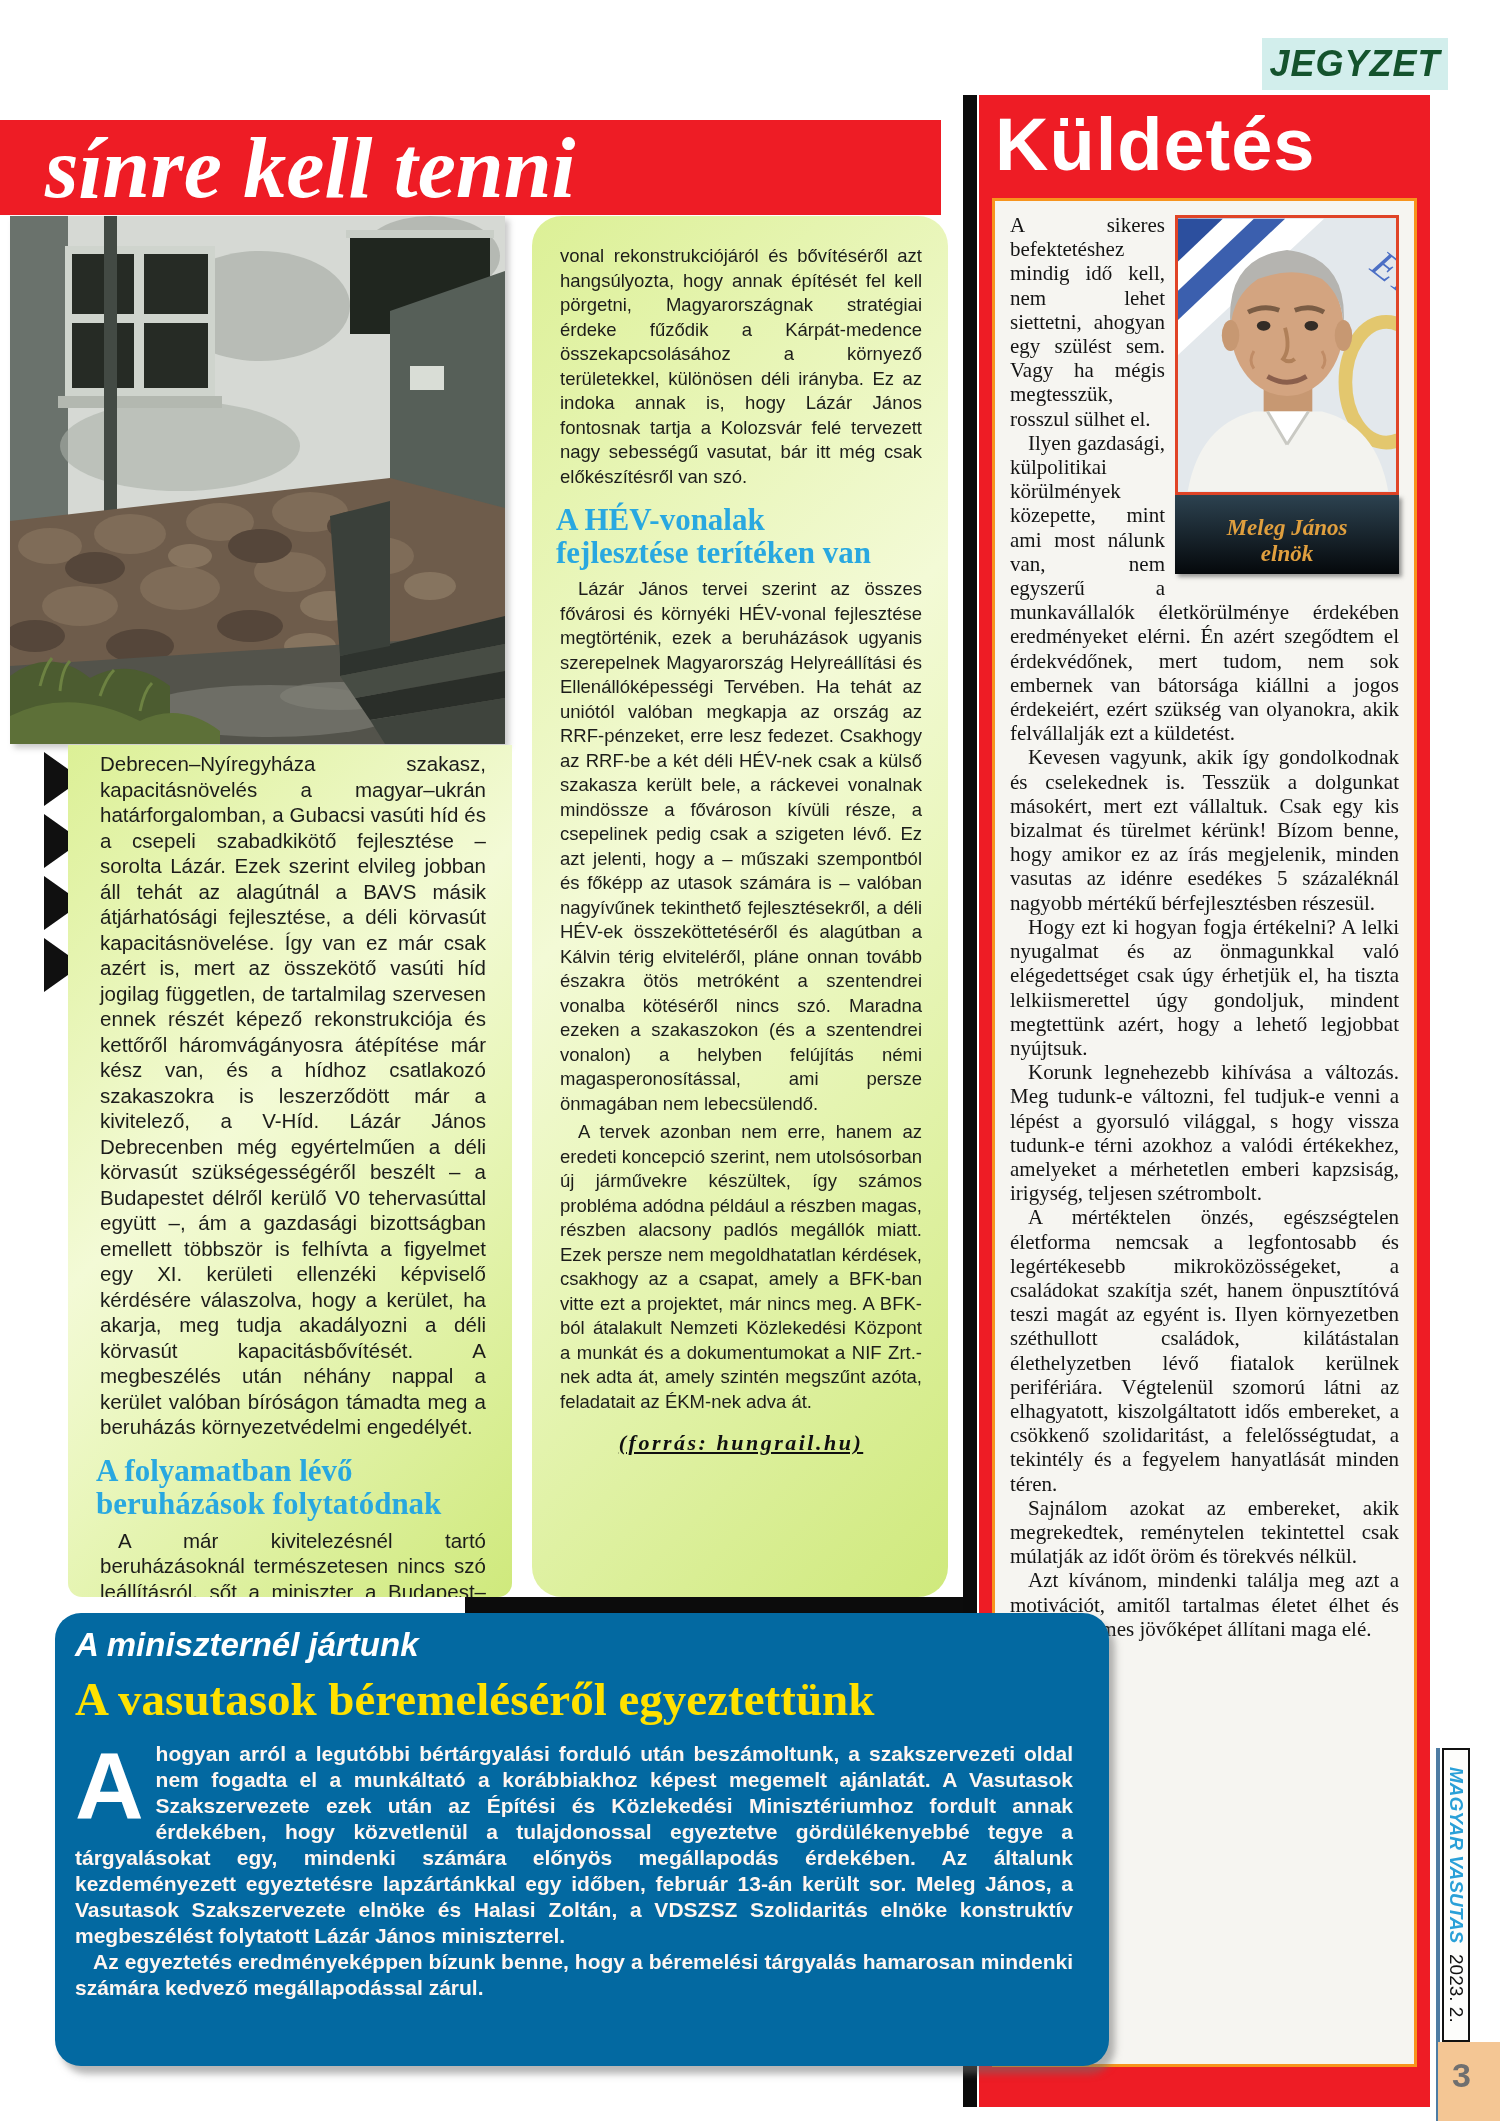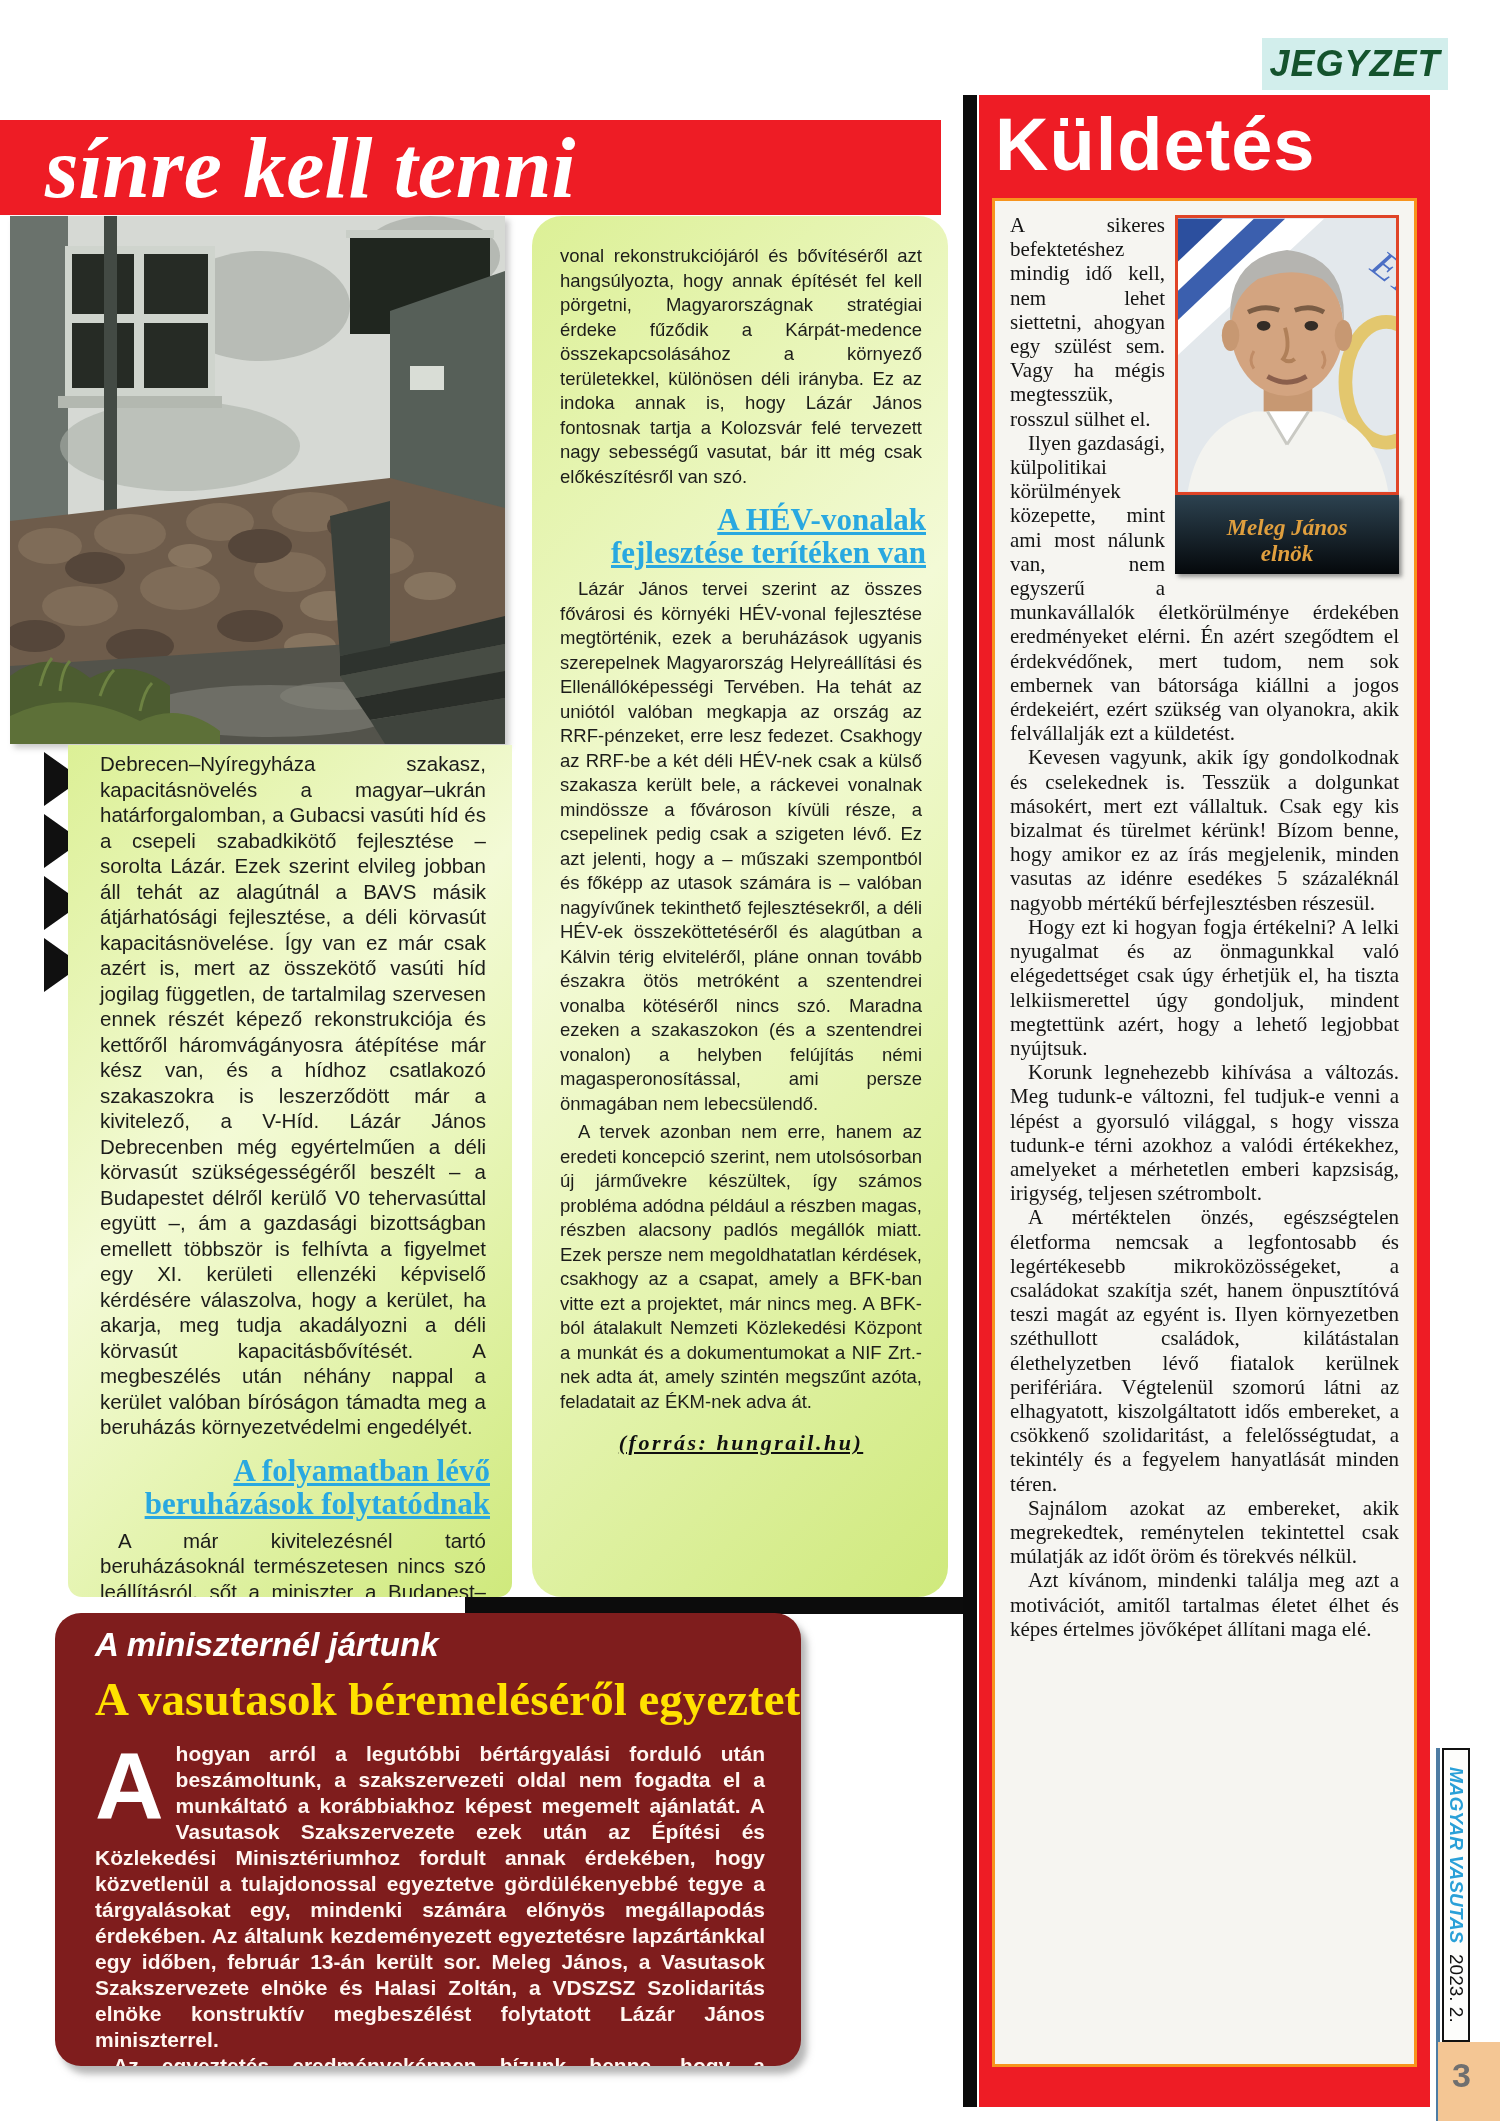--- a/index.html
+++ b/index.html
@@ -25,21 +25,21 @@
     color:#1c1c1a;text-align:justify;}
   .left-col{position:absolute;left:68px;top:745px;width:444px;height:852px;
     padding:2px 22px 0 28px;box-sizing:border-box;border-radius:0 0 14px 14px;
     font-size:20.5px;line-height:25.5px;overflow:hidden;}
   .mid-col{position:absolute;left:532px;top:216px;width:416px;height:1381px;
     padding:24px 22px 0 24px;box-sizing:border-box;border-radius:30px;
     font-size:18.5px;line-height:24.5px;overflow:hidden;}
   .greenblock p{margin:4px;}
   .indent{text-indent:18px;}
   .col-heading{font-family:"Liberation Serif",serif;font-weight:bold;color:#29a8e0;
-    font-size:31px;line-height:33px;text-align:right;margin:14px 0 8px 0;text-decoration:underline;}
+    font-size:31px;line-height:33px;text-align:left;margin:14px 0 8px 0;}
   .source-line{margin-top:16px;text-align:center;font:italic bold 22px/1.2 "Liberation Serif",serif;
     letter-spacing:2.5px;color:#101010;text-decoration:underline;}
 
   
   .arrow-stack{position:absolute;left:44px;top:752px;display:flex;flex-direction:column;gap:8px;}
   .arrow{width:0;height:0;border-top:27px solid transparent;border-bottom:27px solid transparent;
     border-left:38px solid #101010;}
 
   
   .v-divider{position:absolute;left:963px;top:95px;width:14px;height:2012px;background:#0b0b0b;}
@@ -55,23 +55,23 @@
   .mission-content p + p{text-indent:18px;}
 
   .portrait-fig{float:right;width:224px;margin:2px 0 10px 10px;}
   .portrait-photo{border:3px solid #e04427;display:block;width:218px;height:274px;background:#dfe5ea;}
   .portrait-caption{width:224px;box-sizing:border-box;background:linear-gradient(#2c4250,#05080b);
     text-align:center;padding:20px 2px 7px 2px;box-shadow:3px 3px 4px rgba(60,60,60,.5);}
   .portrait-caption div{font:italic bold 23px/26px "Liberation Serif",serif;color:#e09f3e;}
 
   
   .black-topbar{position:absolute;left:465px;top:1597px;width:498px;height:17px;background:#0c0c0c;}
-  .bottom-box{position:absolute;left:55px;top:1613px;width:746px;height:453px;background:#7f1d1d;
+  .bottom-box{position:absolute;left:55px;top:1613px;width:1054px;height:453px;background:#0369a1;
     border-radius:26px;box-shadow:6px 8px 7px rgba(110,110,110,.5);
-    box-sizing:border-box;padding:14px 36px 0 40px;overflow:hidden;}
+    box-sizing:border-box;padding:14px 36px 0 20px;overflow:hidden;}
   .kicker{font:italic bold 33px/36px "Liberation Sans",sans-serif;color:#ffffff;margin:0;}
   .bottom-title{font:bold 47px/52px "Liberation Serif",serif;color:#ffe100;margin:10px 0 0 0;white-space:nowrap;}
   .bottom-body{margin-top:16px;font:bold 21px/26px "Liberation Sans",sans-serif;color:#fff6f1;text-align:justify;}
   .bottom-body p{margin:0;}
   .dropcap{float:left;font:bold 95px/78px "Liberation Sans",sans-serif;color:#ffffff;margin:6px 12px 0 0;}
   .closing{text-indent:18px;}
 
   
   .edge-blue-line{position:absolute;left:1436px;top:1748px;width:4px;height:373px;background:#4e7ca3;}
   .side-strip{position:absolute;left:1442px;top:1748px;width:28px;height:294px;background:#fdfdfb;

